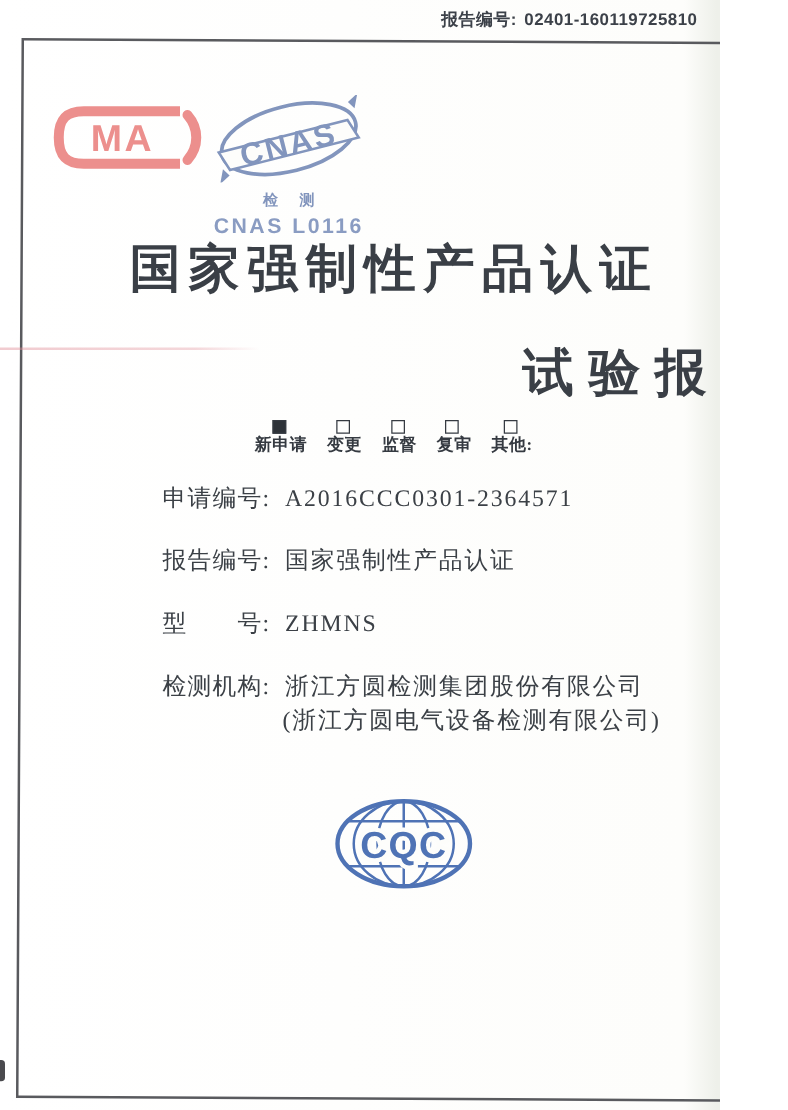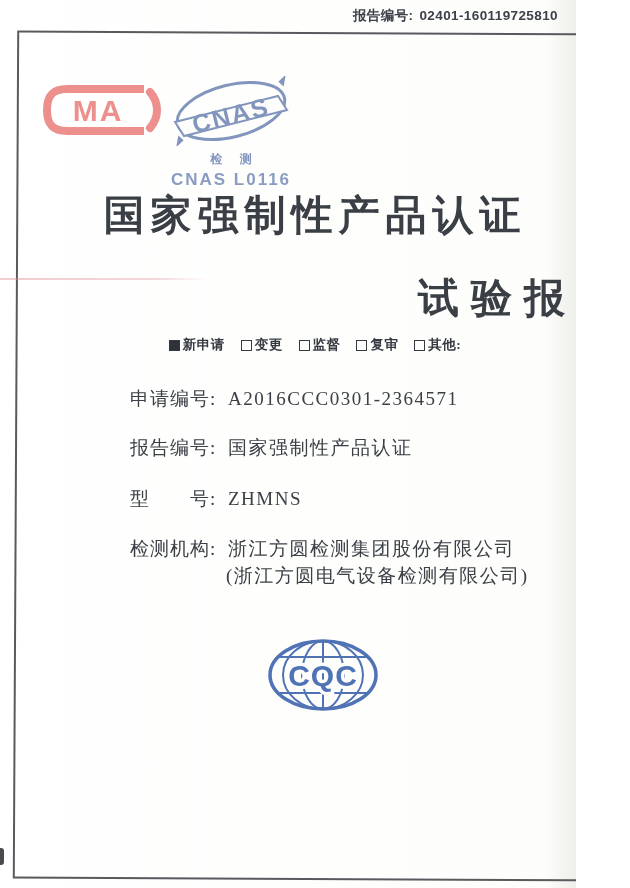--- a/index.html
+++ b/index.html
@@ -63,21 +63,21 @@
     position:absolute; left:0; top:271px; width:630px; text-align:right;
     font-size:41px; font-weight:600; letter-spacing:12px; color:#3a3f46;
     font-family:"Liberation Serif", serif;
   }
   
   .checkline {
     position:absolute; left:0; top:336px; width:630px; text-align:center;
     font-size:13.5px; font-weight:700; color:#353a41; letter-spacing:0.5px;
     font-family:"Liberation Serif", serif; white-space:nowrap;
   }
-  .opt { display:inline-flex; align-items:center; margin:0 6px; vertical-align:middle; }
+  .opt { display:inline-flex; align-items:center; margin:0 6px; vertical-align:middle;flex-direction:column; }
   .cbx {
     display:inline-block; width:11px; height:11px; box-sizing:border-box;
     border:1.6px solid #353a41; margin-right:3px; background:transparent;
   }
   .cbx.checked { background:#2d3238; }
   
   .field {
     position:absolute; left:130px; white-space:nowrap;
     font-size:19px; color:#3b4046; letter-spacing:0.5px;
   }

